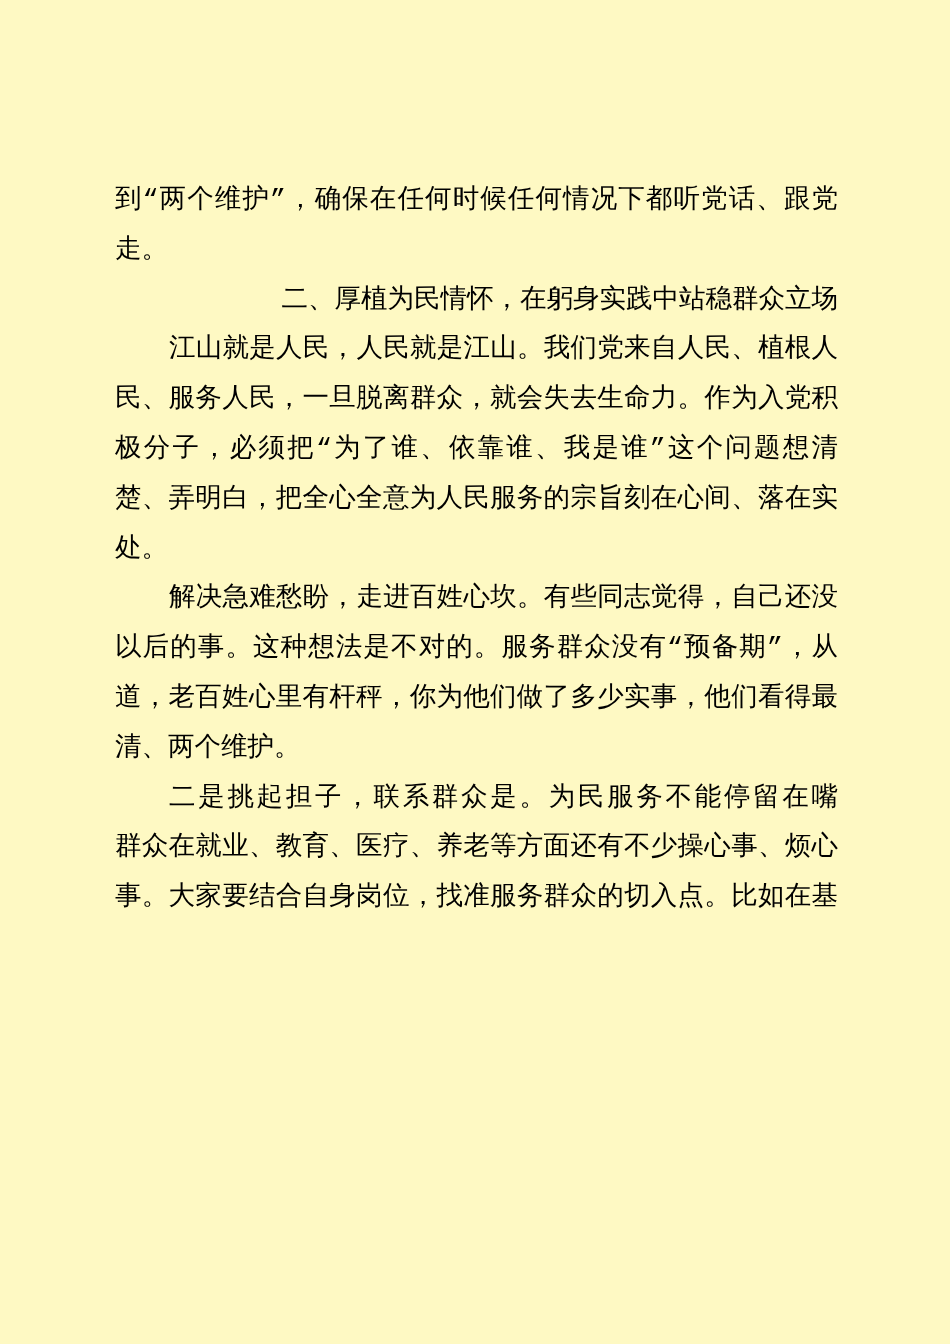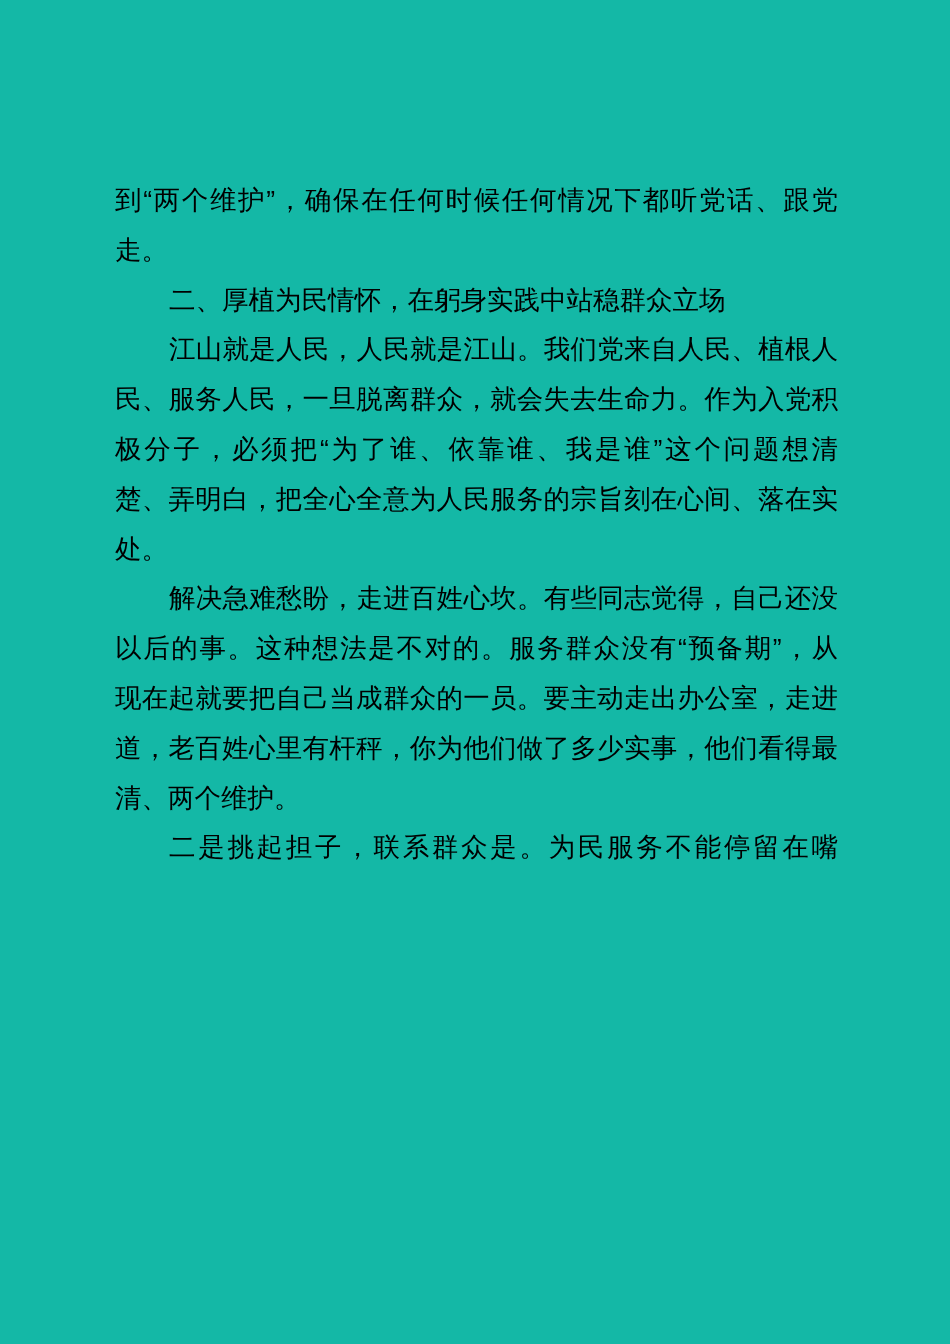--- a/index.html
+++ b/index.html
@@ -4,24 +4,24 @@
 <style>
   html, body {
     margin: 0;
     padding: 0;
     background: #ffffff;
   }
   .page {
     position: relative;
     width: 950px;
     height: 1344px;
-    background: #14b8a6;
+    background: #fef9c3;
     color: #000000;
     overflow: hidden;
-    font-family: Liberation Sans, sans-serif;
+    font-family: Liberation Mono, monospace;
   }
   .content {
     position: absolute;
     left: 115px;
     top: 176px;
     width: 723px;
   }
   .paragraph {
     margin: 0;
     padding: 0;
@@ -37,20 +37,21 @@
   .line.justify {
     text-align: justify;
     text-align-last: justify;
     text-justify: distribute;
   }
   .line.indent {
     text-indent: 54px;
   }
   .paragraph.heading .line {
     font-weight: normal; 
+    text-align: right;
   }
 </style>
 </head>
 <body>
 
 <div class="page">
   <div class="content" id="doc">
       <div class="paragraph">
         <div class="line justify">到“两个维护”，确保在任何时候任何情况下都听党话、跟党</div>
         <div class="line">走。</div>
@@ -61,21 +62,22 @@
       <div class="paragraph">
         <div class="line justify indent">江山就是人民，人民就是江山。我们党来自人民、植根人</div>
         <div class="line justify">民、服务人民，一旦脱离群众，就会失去生命力。作为入党积</div>
         <div class="line justify">极分子，必须把“为了谁、依靠谁、我是谁”这个问题想清</div>
         <div class="line justify">楚、弄明白，把全心全意为人民服务的宗旨刻在心间、落在实</div>
         <div class="line">处。</div>
       </div>
       <div class="paragraph">
         <div class="line justify indent">解决急难愁盼，走进百姓心坎。有些同志觉得，自己还没</div>
         <div class="line justify">以后的事。这种想法是不对的。服务群众没有“预备期”，从</div>
-        <div class="line justify">现在起就要把自己当成群众的一员。要主动走出办公室，走进</div>
         <div class="line justify">道，老百姓心里有杆秤，你为他们做了多少实事，他们看得最</div>
         <div class="line">清、两个维护。</div>
       </div>
       <div class="paragraph">
         <div class="line justify indent">二是挑起担子，联系群众是。为民服务不能停留在嘴</div>
+        <div class="line justify">群众在就业、教育、医疗、养老等方面还有不少操心事、烦心</div>
+        <div class="line justify">事。大家要结合自身岗位，找准服务群众的切入点。比如在基</div>
       </div>
     </div>
 </div>
 
 </body></html>

